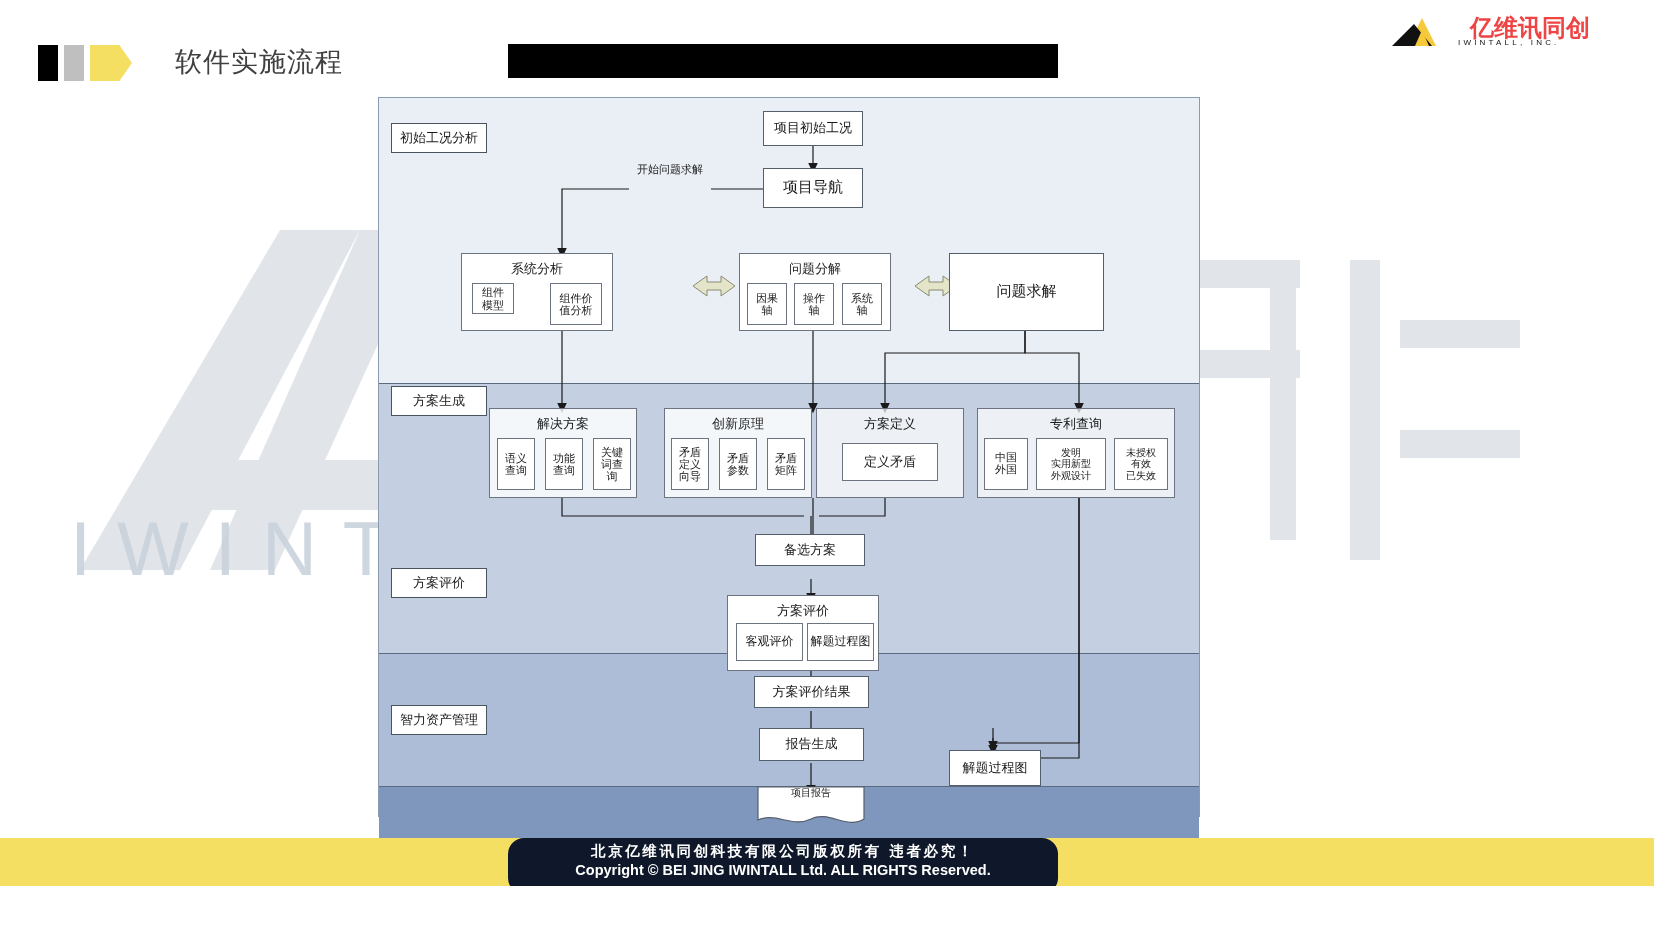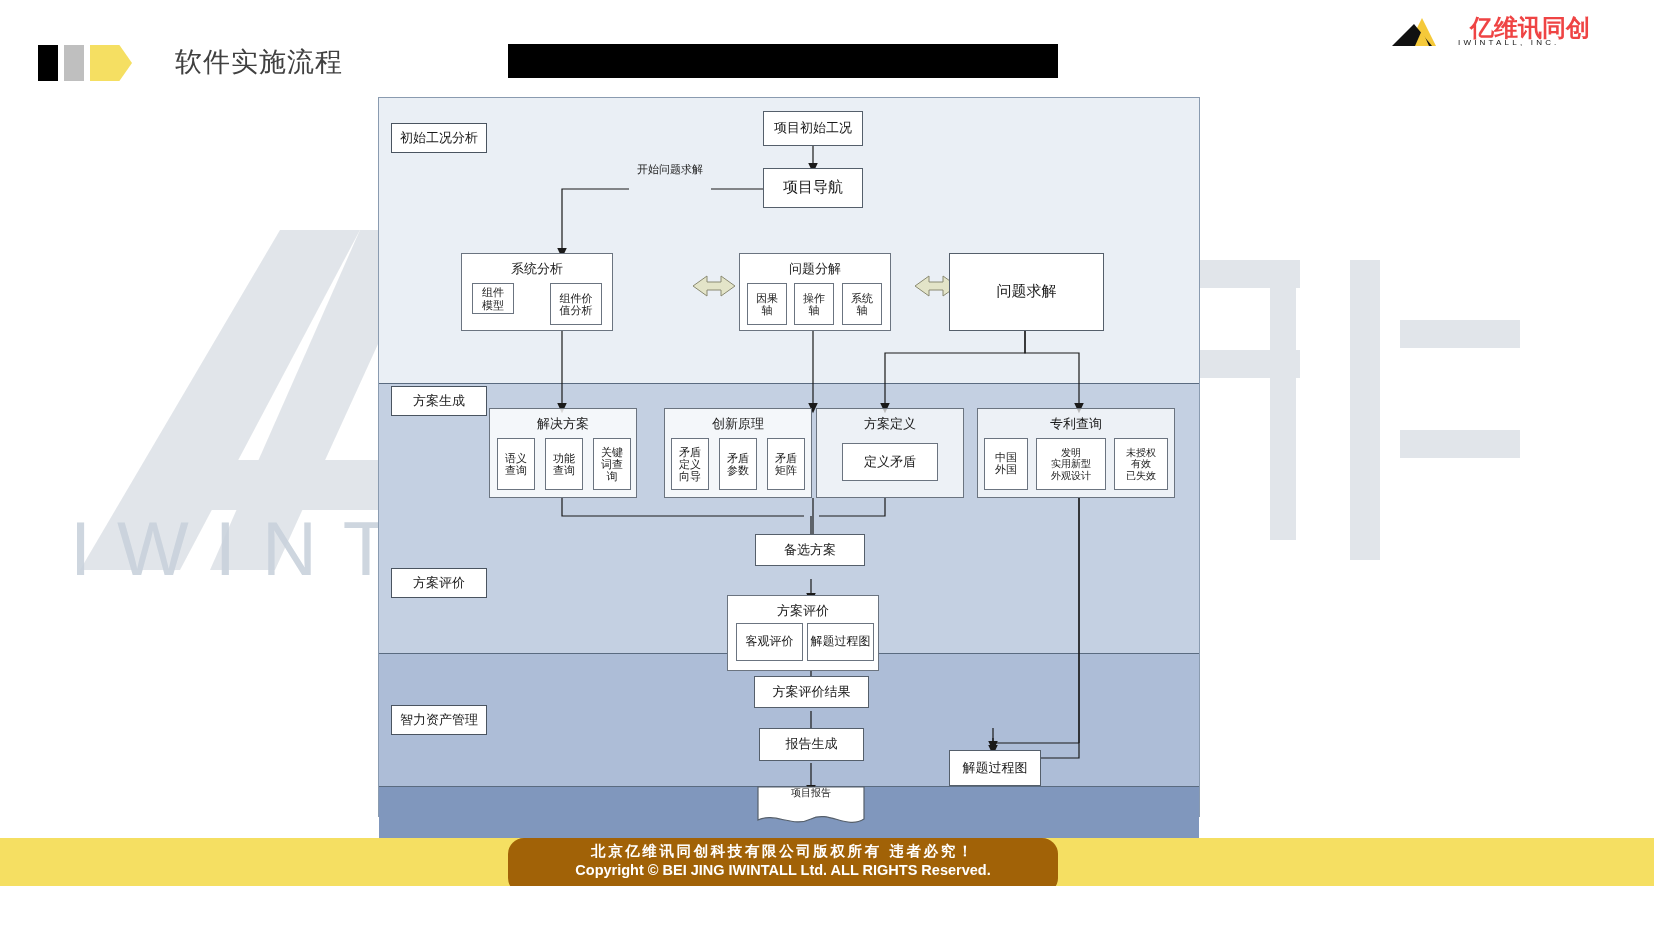--- a/index.html
+++ b/index.html
@@ -59,21 +59,21 @@
   
   .lines { position:absolute; left:0; top:0; width:822px; height:720px; z-index:2; }
 
   
   .doc-shape { position:absolute; z-index:5; }
   .doc-label { position:absolute; width:100%; text-align:center; font-size:10px; color:#1a1a1a;
                top:12px; z-index:6; }
 
   
   .footer { position:absolute; left:0; top:838px; width:1654px; height:92px; background:#f5df62; }
-  .footer-black { position:absolute; left:508px; top:0px; width:550px; height:56px; background:#a16207;border-radius:16px; }
+  .footer-black { position:absolute; left:508px; top:0px; width:550px; height:56px; background:#0f172a;border-radius:16px; }
   .footer-line1 { position:absolute; left:0; top:4px; width:550px; text-align:center;
        color:#fff; font-size:14.5px; font-weight:bold; letter-spacing:2.6px;
        font-family:"DejaVu Sans","Liberation Sans",sans-serif; }
   .footer-line2 { position:absolute; left:0; top:24px; width:550px; text-align:center;
        color:#fff; font-size:14.5px; font-weight:bold; letter-spacing:0px;
        font-family:"Liberation Sans","DejaVu Sans",sans-serif; }
   .footer-white { position:absolute; left:0; top:48px; width:1654px; height:44px; background:#fff; }
 </style>
 </head>
 <body>

